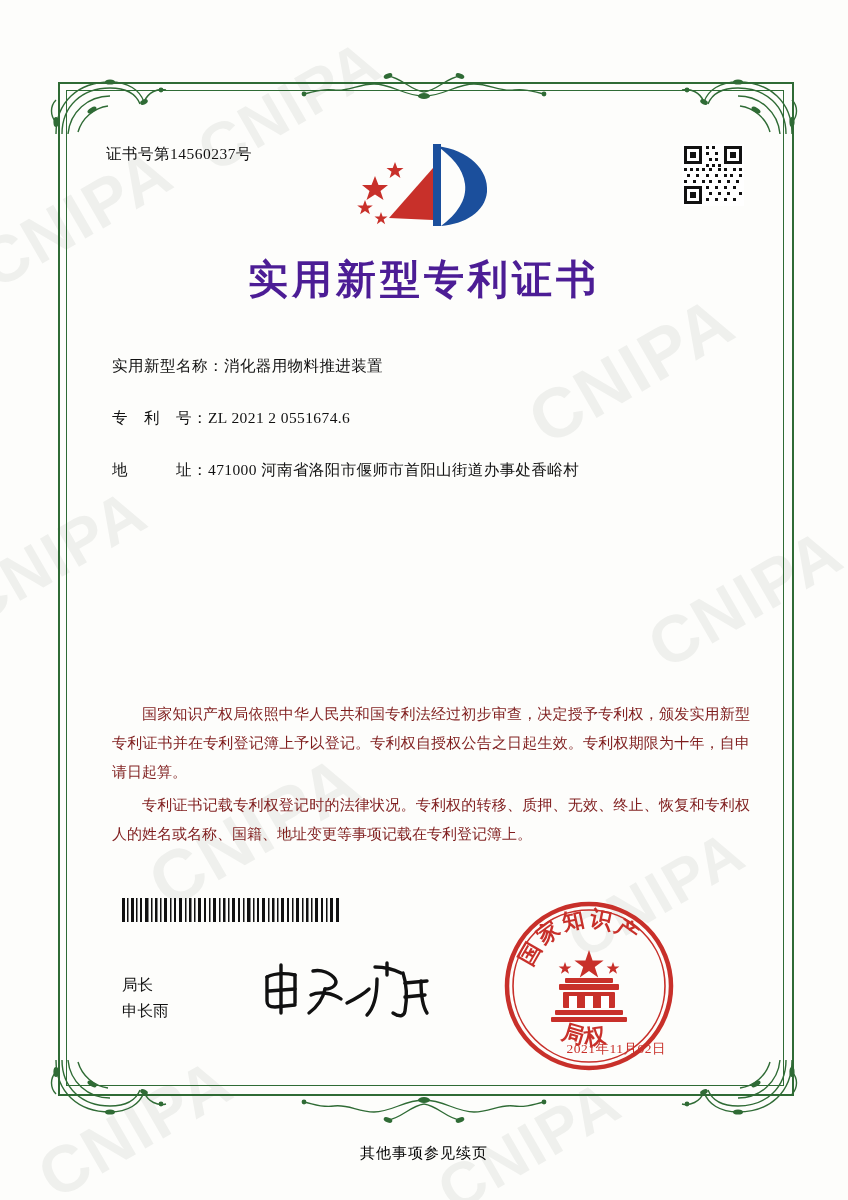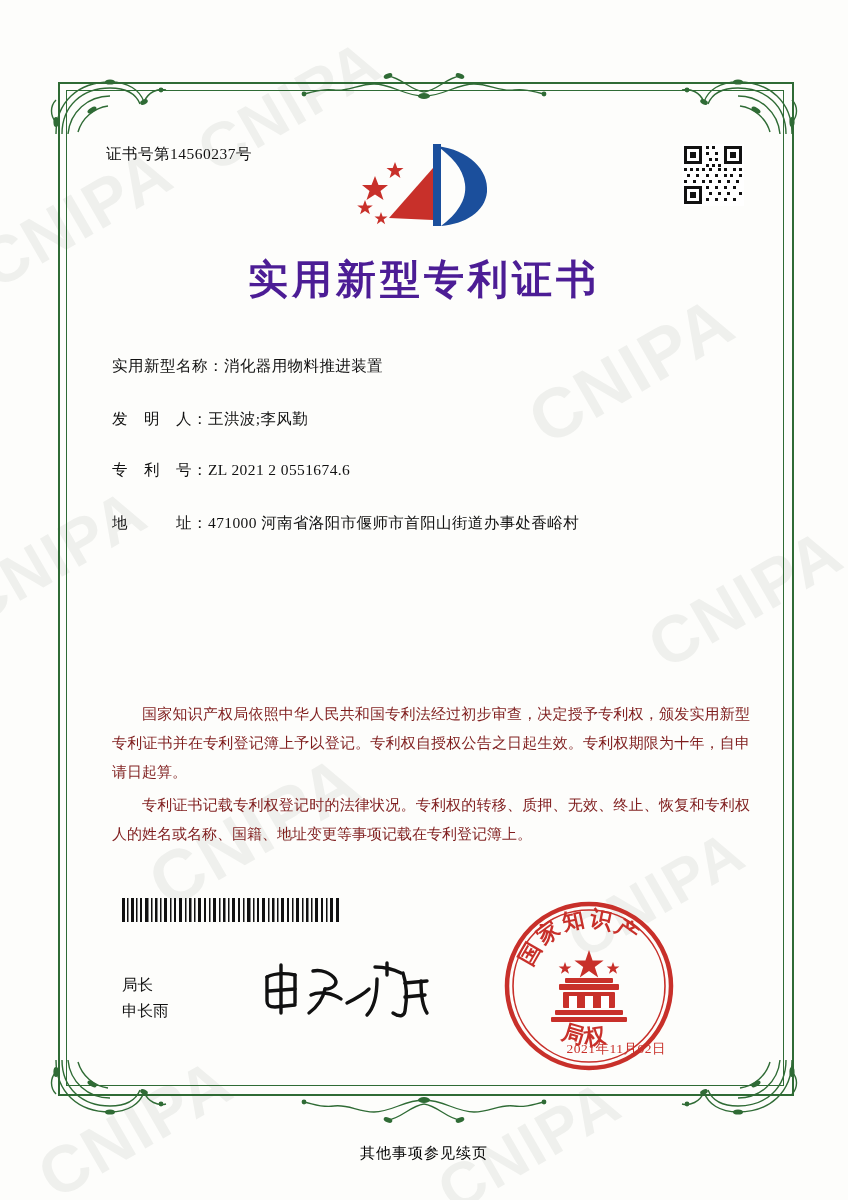--- a/index.html
+++ b/index.html
@@ -467,24 +467,20 @@
     </div>
 
     <div class="doc-title">实用新型专利证书</div>
 
     <div class="fields">
       <div class="field-row">
         <span class="field-label">实用新型名称：</span>
         <span class="field-value">消化器用物料推进装置</span>
       </div>
       <div class="field-row">
-        <span class="field-label">发　明　人：</span>
-        <span class="field-value">王洪波;李风勤</span>
-      </div>
-      <div class="field-row">
         <span class="field-label">专　利　号：</span>
         <span class="field-value">ZL 2021 2 0551674.6</span>
       </div>
       <div class="field-row">
         <span class="field-label">地　　　址：</span>
         <span class="field-value">471000 河南省洛阳市偃师市首阳山街道办事处香峪村</span>
       </div>
     </div>
 
     <div class="paragraphs">

